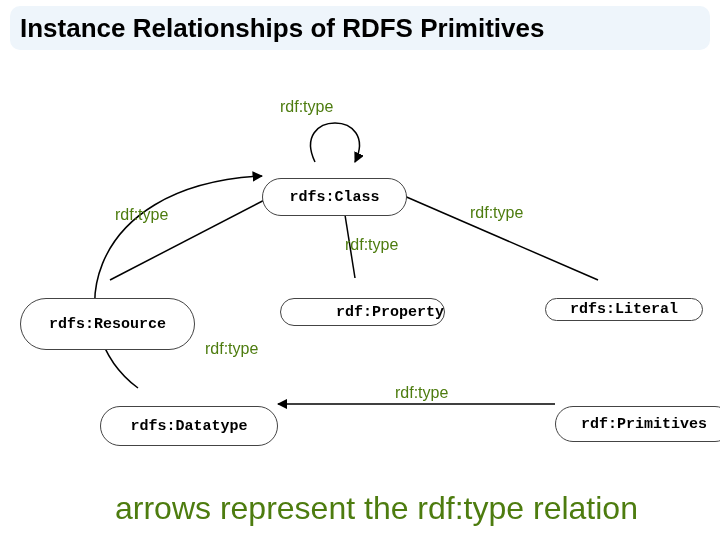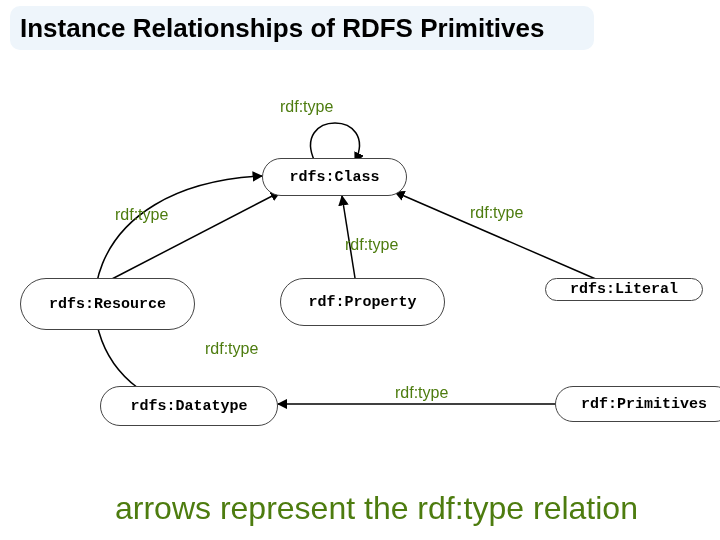--- a/index.html
+++ b/index.html
@@ -8,21 +8,21 @@
     height: 540px;
     background: #fff;
     font-family: Arial, Helvetica, sans-serif;
     position: relative;
     overflow: hidden;
   }
   .title-band {
     position: absolute;
     left: 10px;
     top: 6px;
-    width: 584px;
+    width: 700px;
     height: 44px;
     background: #eef5fb;
     border-radius: 10px;
     display: flex;
     align-items: center;
     padding-left: 10px;
   }
   .title-text {
     font-size: 26px;
     font-weight: bold;
@@ -40,20 +40,21 @@
     background: #fff;
     border: 1px solid #444;
     border-radius: 999px;
     display: flex;
     align-items: center;
     justify-content: center;
     font-family: "Courier New", monospace;
     font-weight: bold;
     font-size: 15px;
     white-space: nowrap;
+    margin-top: 20px;
   }
   .edge-label {
     position: absolute;
     font-size: 16px;
     color: #4d7c0f;
     font-family: Arial, Helvetica, sans-serif;
     white-space: nowrap;
   }
   .caption {
     position: absolute;
@@ -87,21 +88,21 @@
 
   <path d="M 555 404 L 278 404" fill="none" stroke="#000" stroke-width="1.5" marker-end="url(#arrow)"></path>
 </svg>
 
 <div class="node" style="left:262px; top:158px; width:145px; height:38px;">
   <span>rdfs:Class</span>
 </div>
 <div class="node" style="left:20px; top:278px; width:175px; height:52px;">
   <span>rdfs:Resource</span>
 </div>
-<div class="node" style="left:280px; top:278px; width:165px; height:48px;">
+<div class="node" style="left:280px; top:278px; width:165px; height:28px;justify-content:flex-end;">
   <span>rdf:Property</span>
 </div>
 <div class="node" style="left:545px; top:278px; width:158px; height:23px;">
   <span>rdfs:Literal</span>
 </div>
 <div class="node" style="left:100px; top:386px; width:178px; height:40px;">
   <span>rdfs:Datatype</span>
 </div>
 <div class="node" style="left:555px; top:386px; width:178px; height:36px;">
   <span>rdf:Primitives</span>

